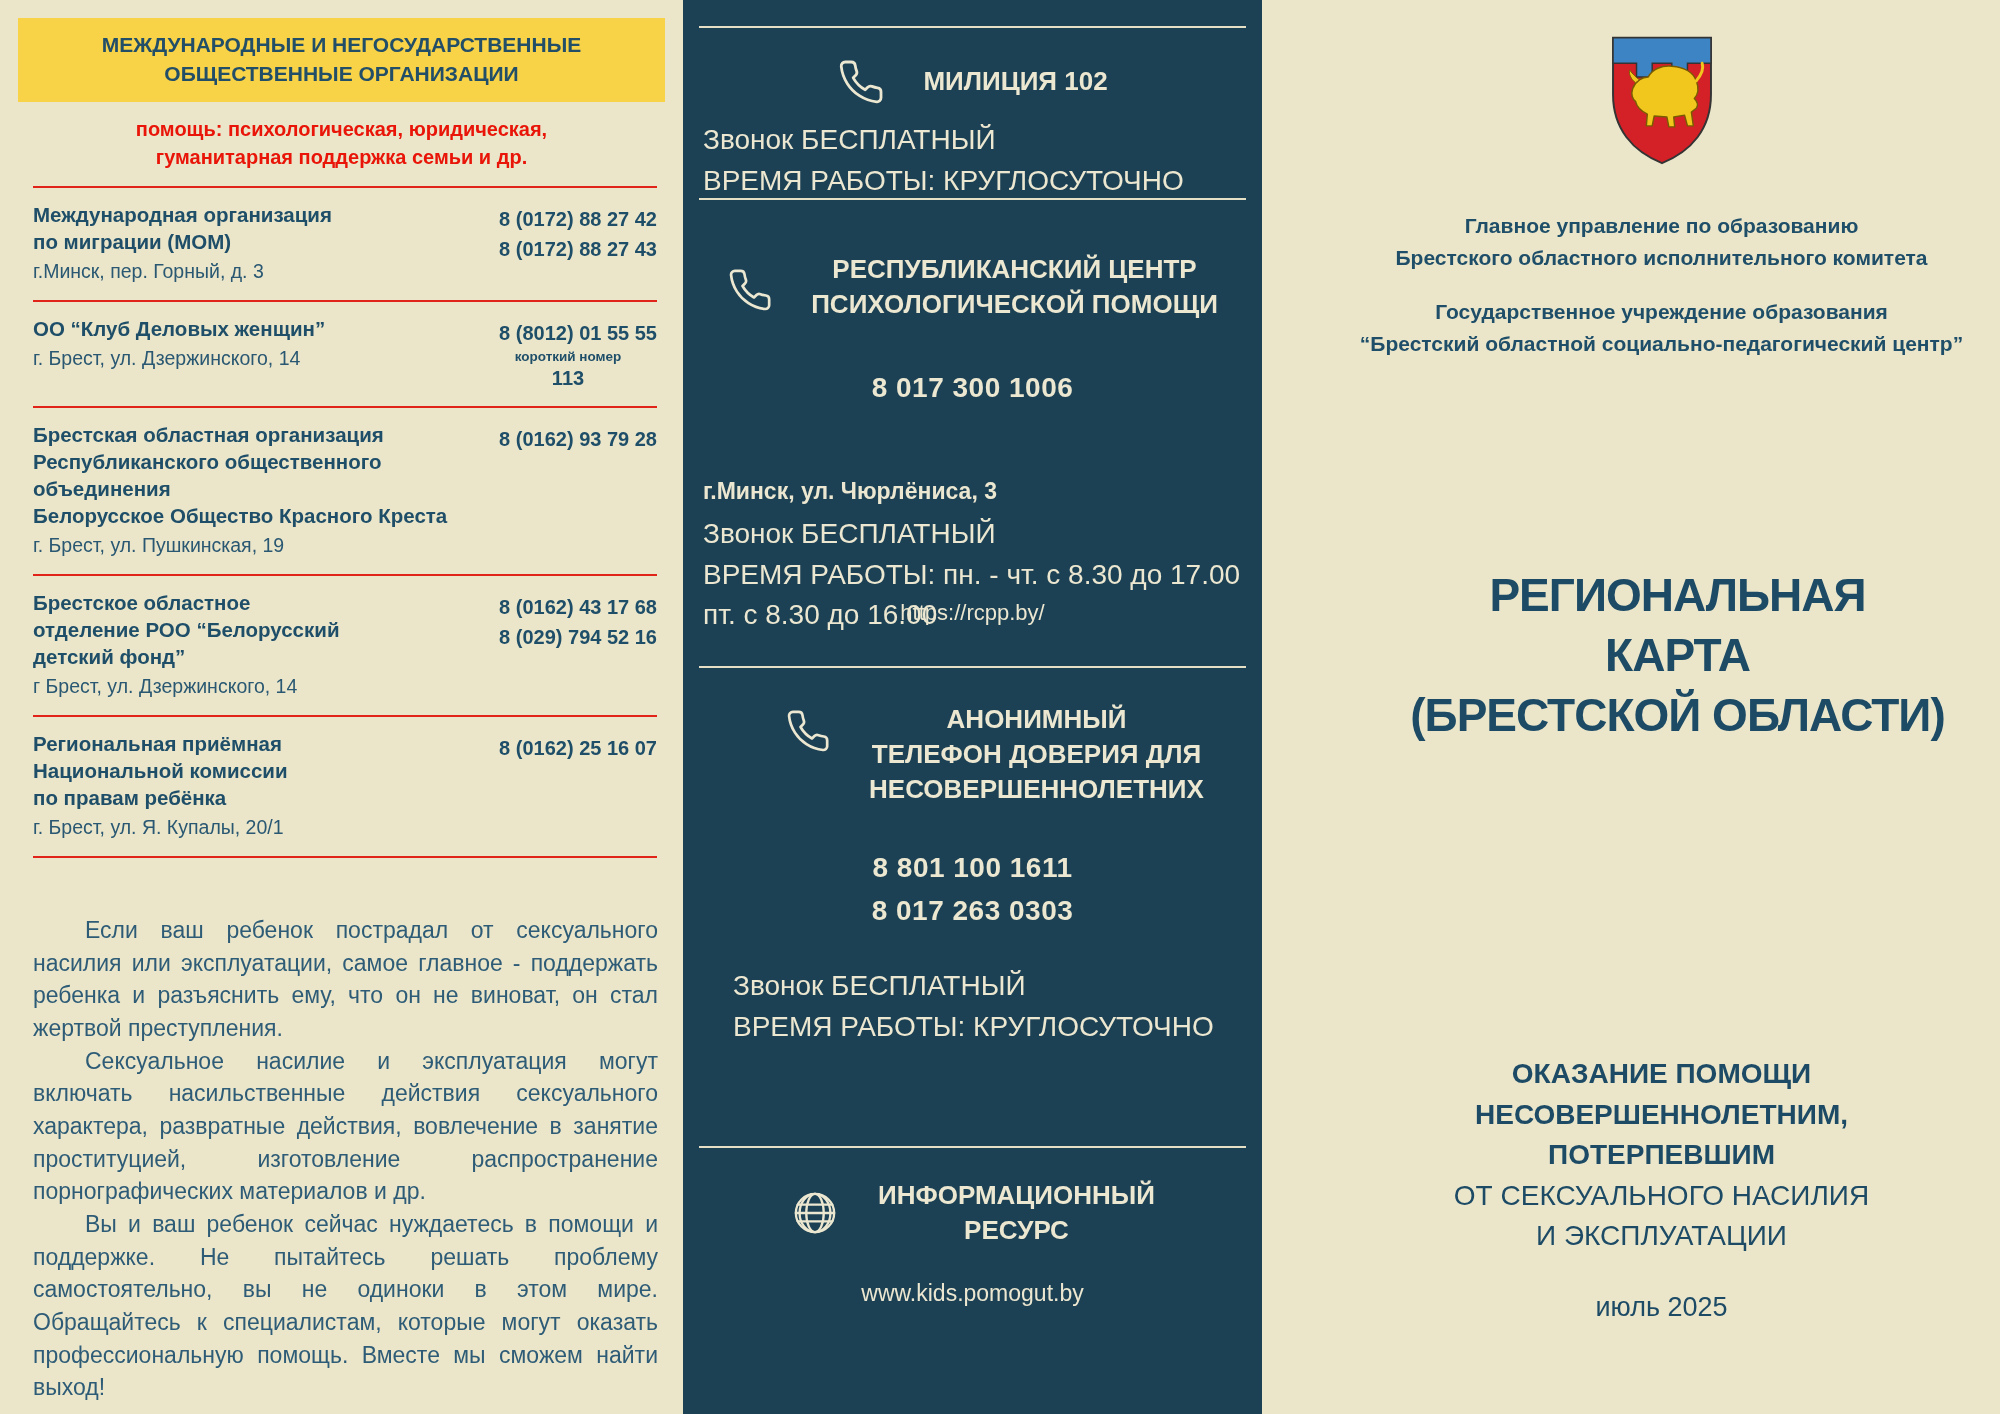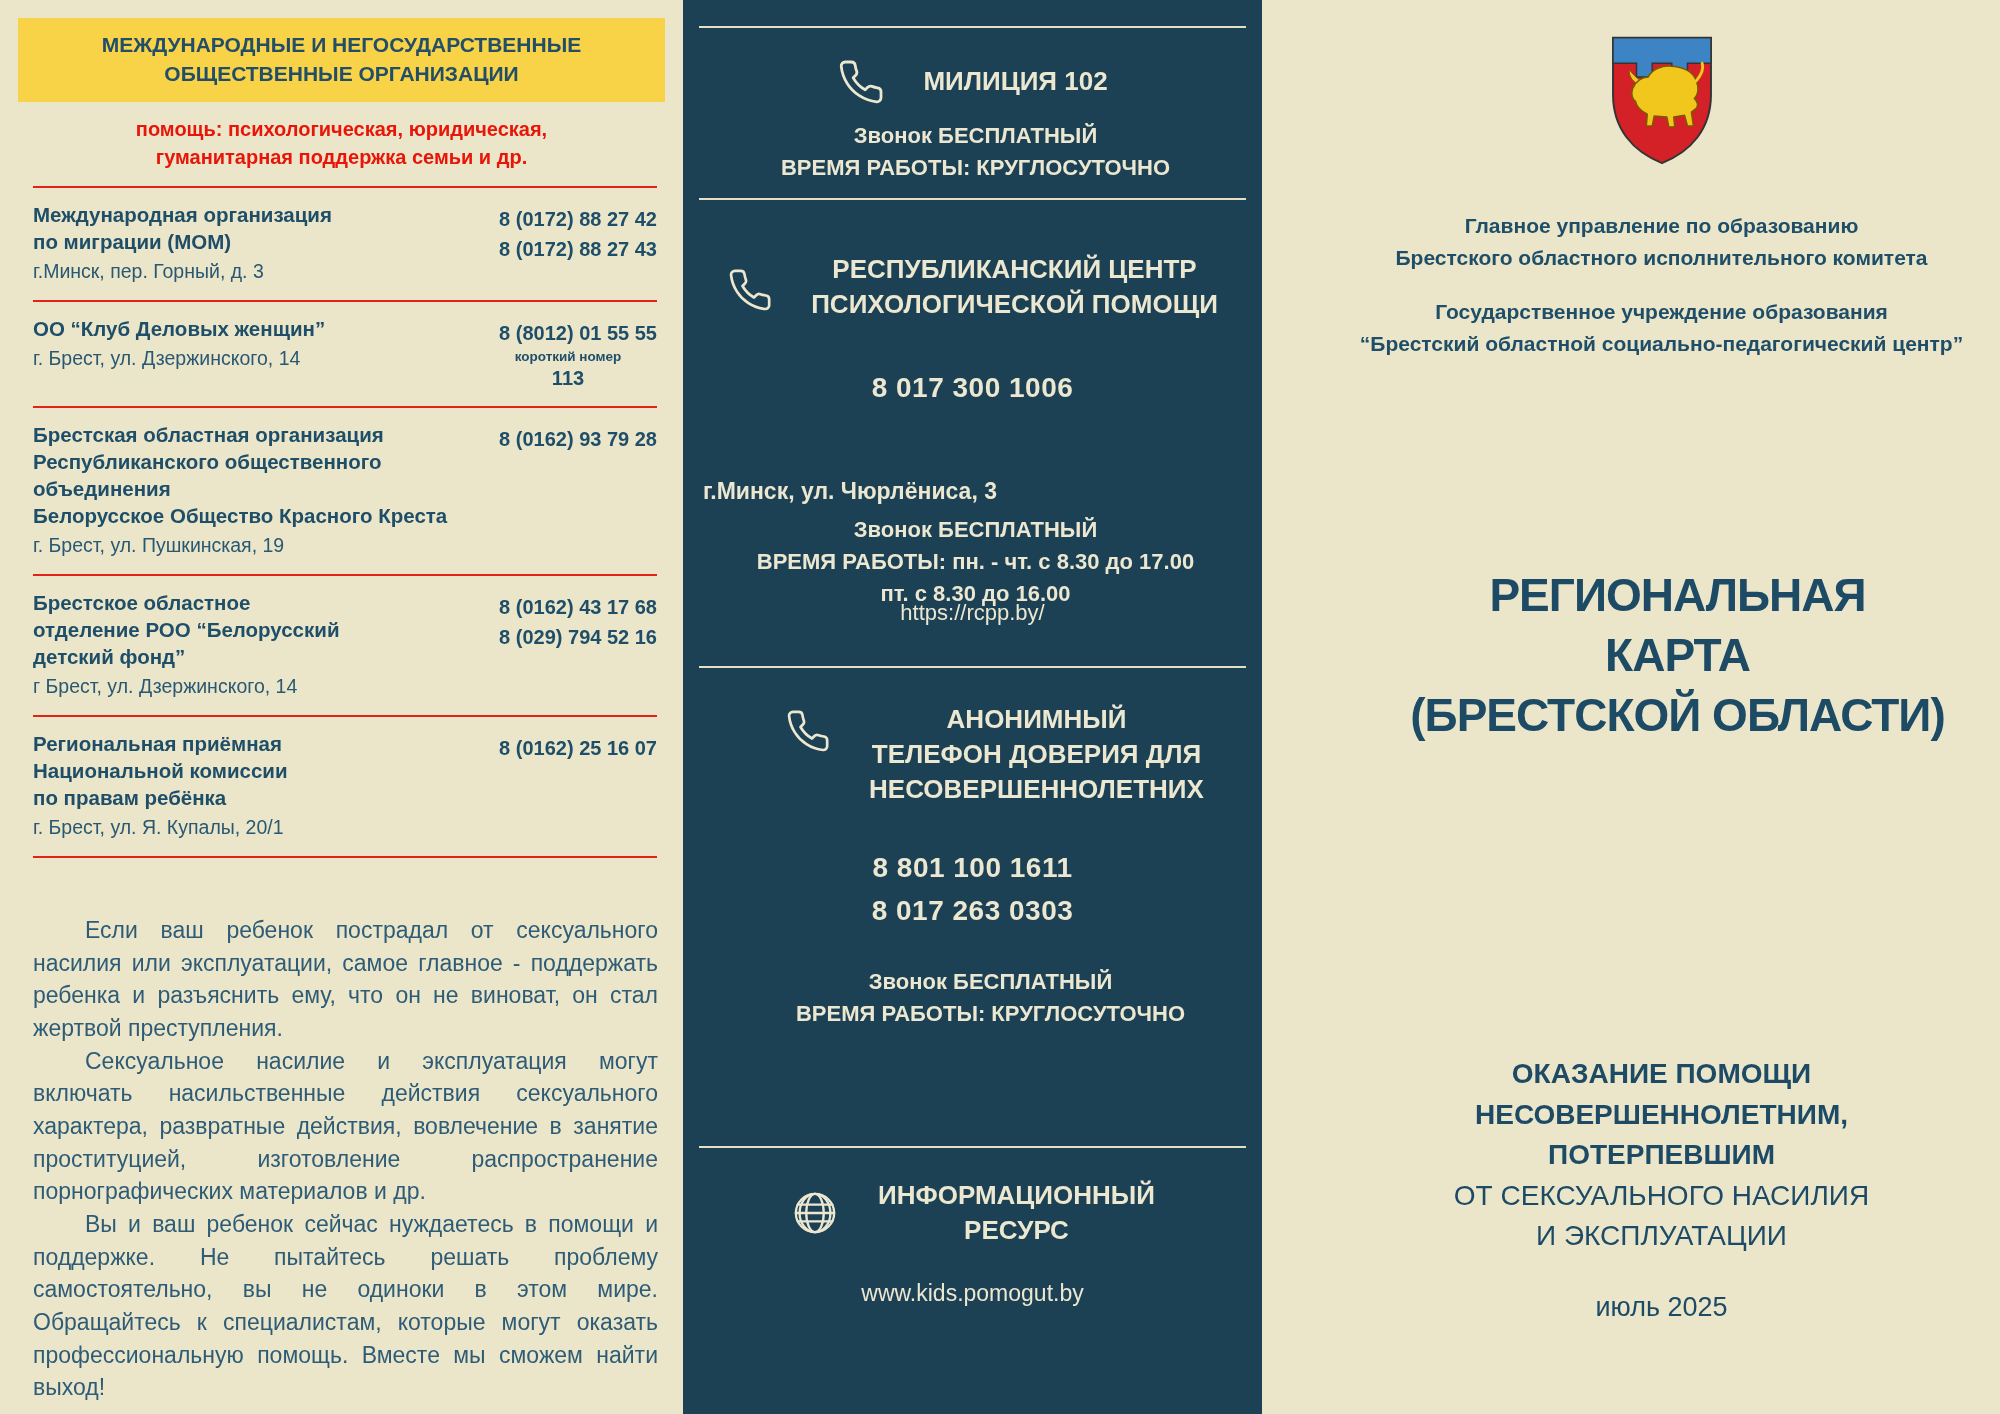--- a/index.html
+++ b/index.html
@@ -52,21 +52,21 @@
   }
   
   #mid-panel{position:absolute;left:683px;top:0;width:579px;height:1414px;background:var(--navy);color:var(--cream-text);}
   .mid-hr{position:absolute;left:16px;right:16px;border-top:2px solid var(--creamline);}
   .hr1{top:26px}.hr2{top:198px}.hr3{top:666px}.hr4{top:1146px}
   .mid-item{position:absolute;left:0;right:0;}
   .mid-title-row{display:flex;justify-content:center;align-items:center;gap:38px;}
   .mid-title-row.top-align{align-items:flex-start;padding-left:44px;}
   .mid-title{font-weight:bold;font-size:26px;line-height:1.35;text-align:center;}
   .mid-number{font-weight:bold;font-size:28px;line-height:1.55;text-align:center;letter-spacing:.5px;}
-  .mid-info{font-weight:bold;font-size:22px;line-height:1.45;text-align:center;}
+  .mid-info{font-weight:normal;font-size:28px;line-height:1.45;}
   .mid-url{font-size:22px;text-align:center;}
   .pos-title1{top:58px}
   .pos-info1{top:120px;left:20px;right:14px;}
   .pos-title2{top:252px}
   .pos-number2{top:366px}
   .pos-address2{top:478px;left:20px;right:14px;font-weight:bold;font-size:23px;}
   .pos-info2{top:514px;left:20px;right:14px;}
   .pos-url2{top:600px}
   .pos-title3{top:702px}
   .pos-numbers3{top:846px}

